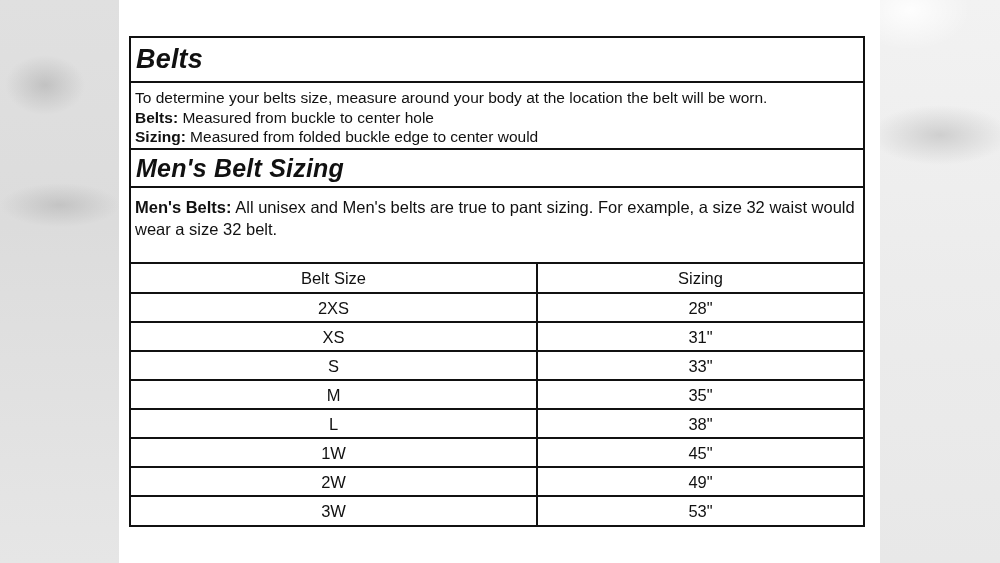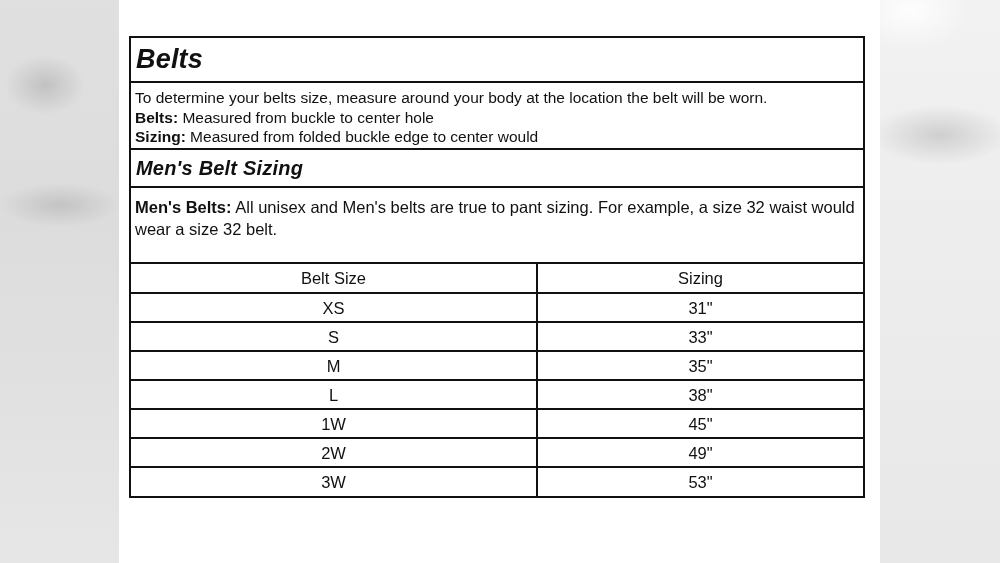--- a/index.html
+++ b/index.html
@@ -36,21 +36,21 @@
     }
     .section {
       border-bottom: 2px solid #111;
     }
     .heading {
       font-weight: bold; font-style: italic;
       font-size: 27px; line-height: 30px;
       padding: 6px 0 7px 5px;
       letter-spacing: 0.2px;
     }
-    .heading.sm { font-size: 20px; padding: 3px 0 3px 5px; }
+    .heading.sm { font-size: 25px; padding: 3px 0 3px 5px; }
     .intro {
       font-size: 15.5px; line-height: 19.5px;
       padding: 5px 5px 4px 4px;
       height: 67px;
     }
     .mens {
       font-size: 16.5px; line-height: 22px;
       padding: 8px 5px 8px 4px;
       height: 76px;
     }
@@ -98,20 +98,24 @@
     </div>
 
 
     <table class="sizes">
       <tbody>
           <tr>
         <th class="c1">Belt Size</th>
         <th>Sizing</th>
       </tr>
       <tr>
+        <td class="c1">2XS</td>
+        <td>28"</td>
+      </tr>
+      <tr>
         <td class="c1">XS</td>
         <td>31"</td>
       </tr>
       <tr>
         <td class="c1">S</td>
         <td>33"</td>
       </tr>
       <tr>
         <td class="c1">M</td>
         <td>35"</td>

